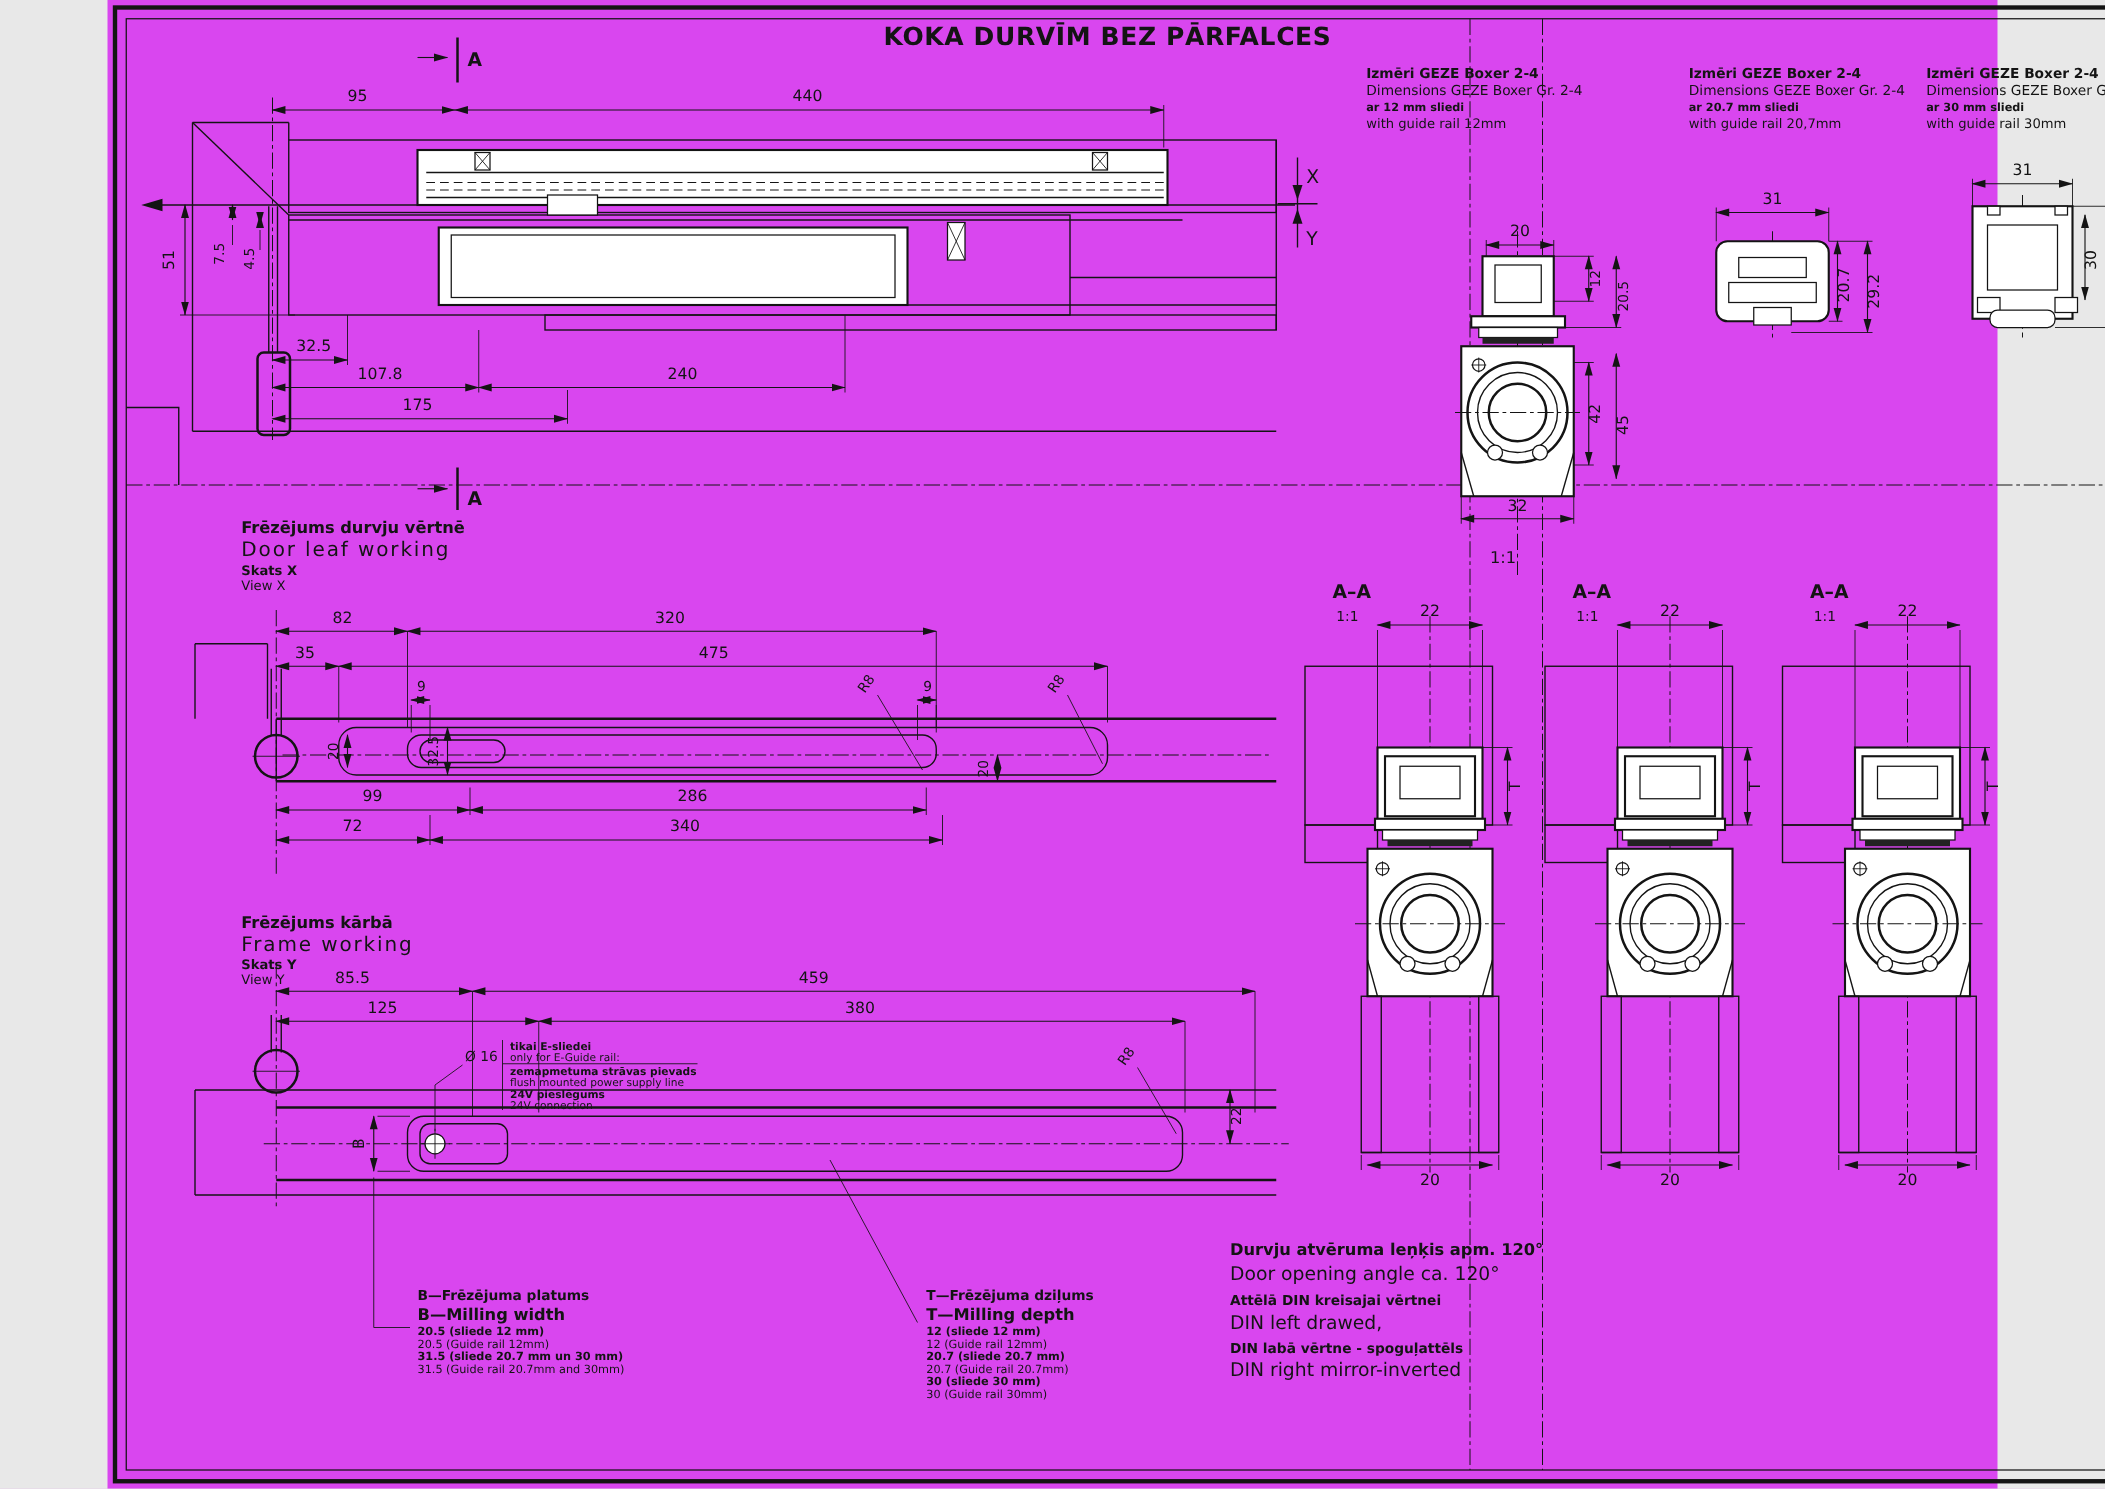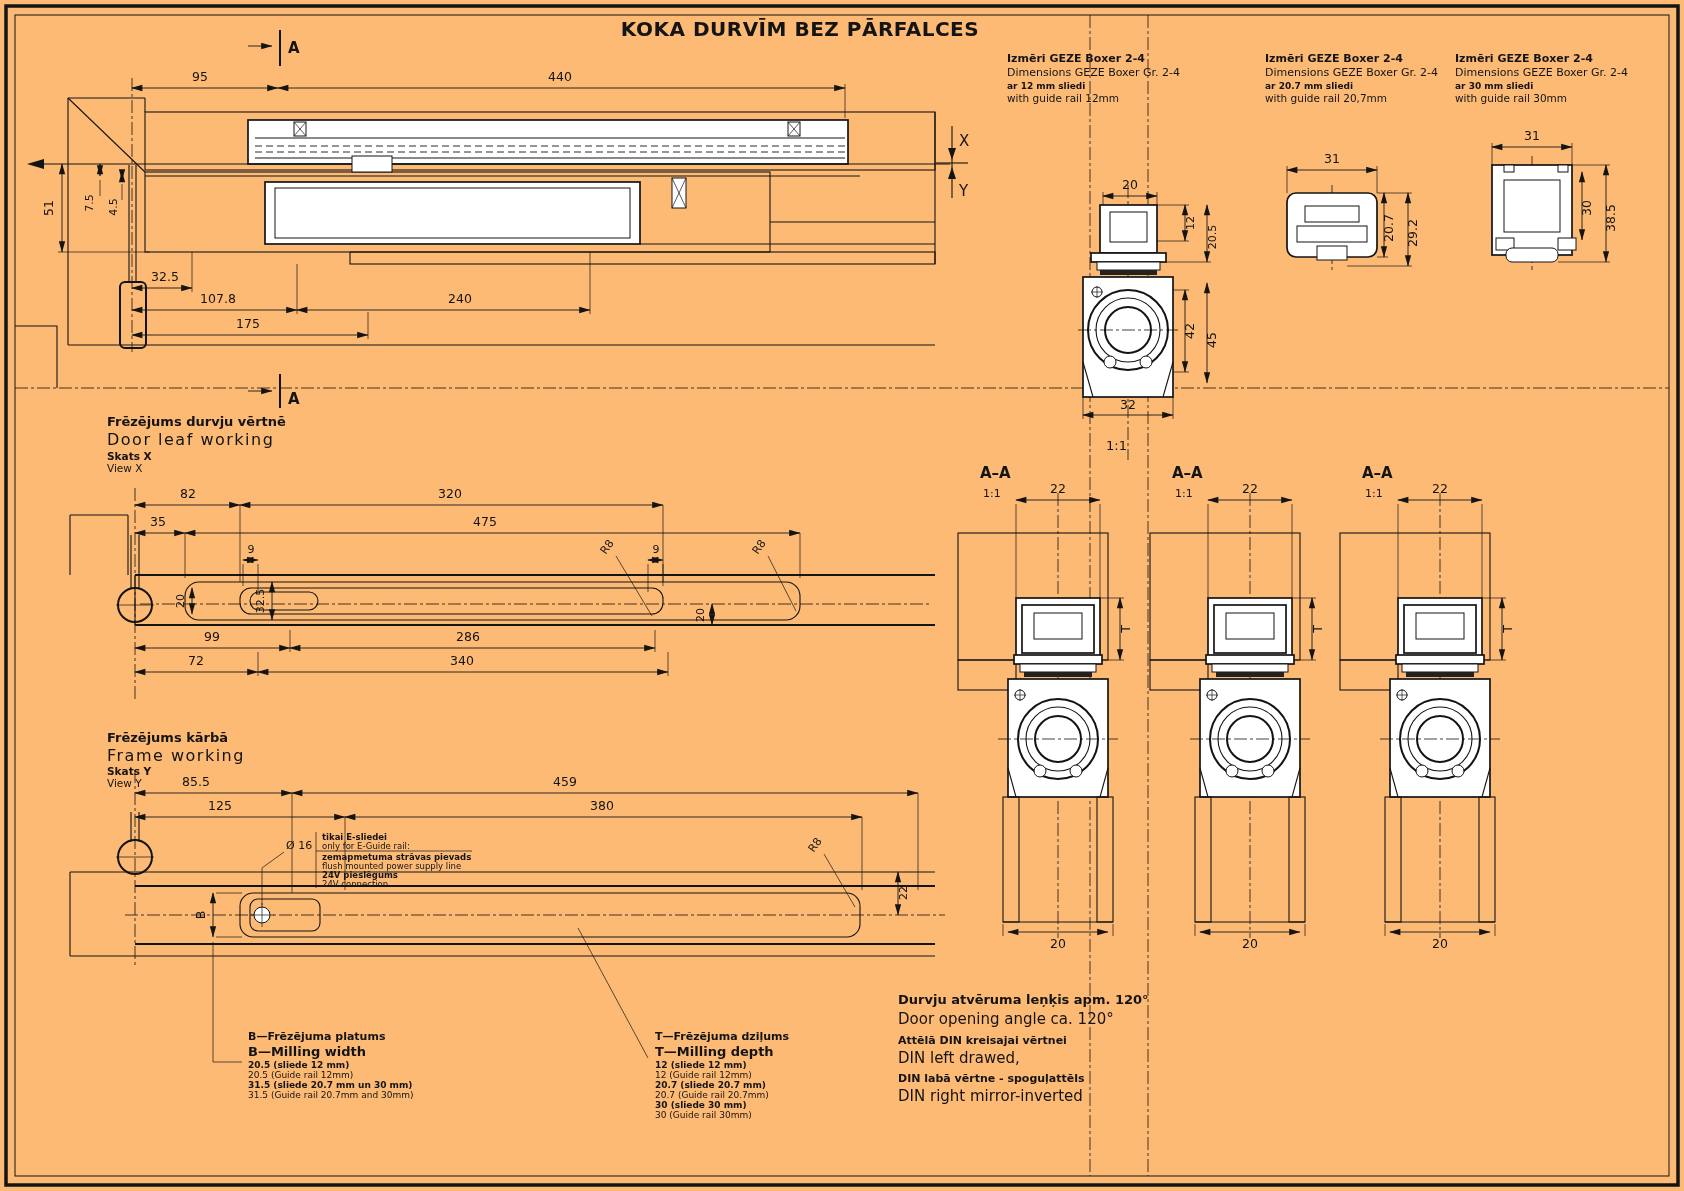--- a/index.html
+++ b/index.html
@@ -1,16 +1,16 @@
 <!DOCTYPE html>
 <html><head>
 <meta charset="utf-8">
 <style>
   html,body{margin:0;padding:0;background:#e8e8e8;}
-  .sheet{width:1684px;height:1191px;background:#fdba74;position:relative;margin:0 auto;}
+  .sheet{width:1512px;height:1191px;background:#d946ef;position:relative;margin:0 auto;}
   svg{display:block;}
   .ln{stroke:#141414;stroke-width:1.1;fill:none}
   .lt{stroke:#141414;stroke-width:2;fill:none}
   .lw{fill:#fff;stroke:#141414;stroke-width:1.7}
   .lwt{fill:#fff;stroke:#141414;stroke-width:1}
   .dim{stroke:#141414;stroke-width:0.9;fill:none;marker-start:url(#as);marker-end:url(#ae)}
   .ext{stroke:#141414;stroke-width:0.7;fill:none}
   .cl{stroke:#141414;stroke-width:0.8;fill:none;stroke-dasharray:13 3 3 3}
   .dsh{stroke:#141414;stroke-width:0.9;fill:none;stroke-dasharray:7 4}
   text{font-family:"DejaVu Sans","Liberation Sans",sans-serif;fill:#141414;font-size:12.5px}

